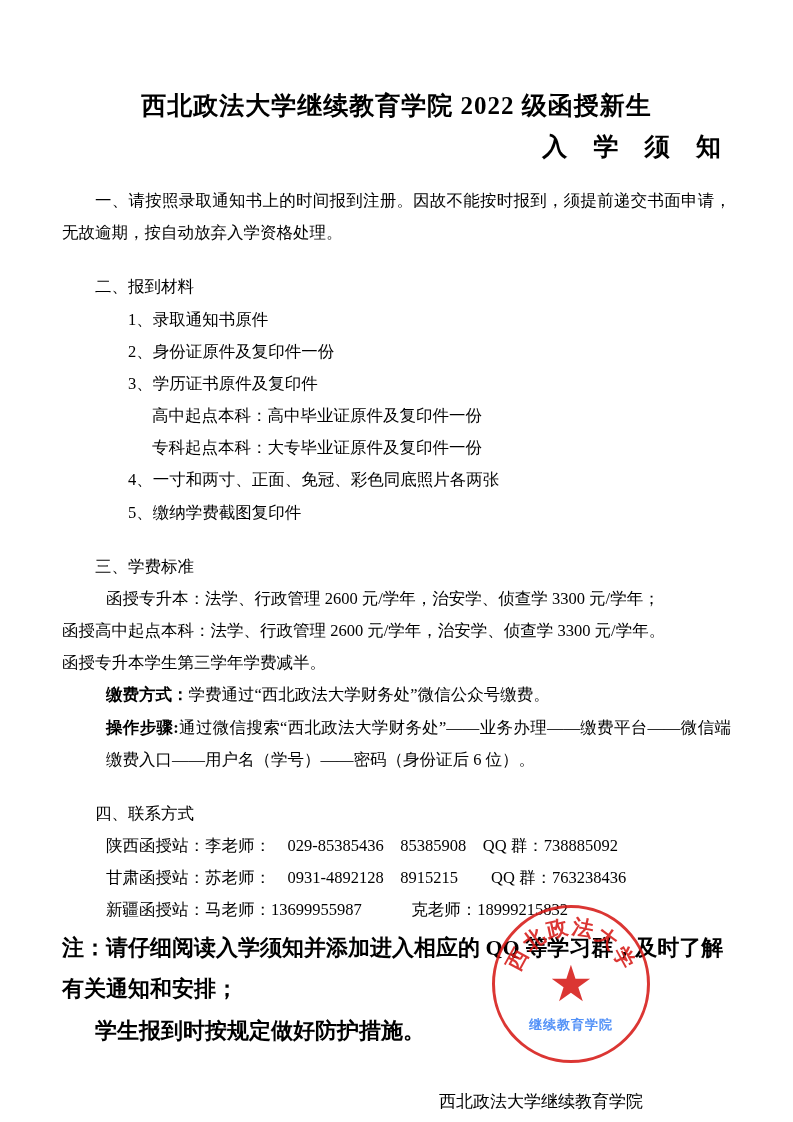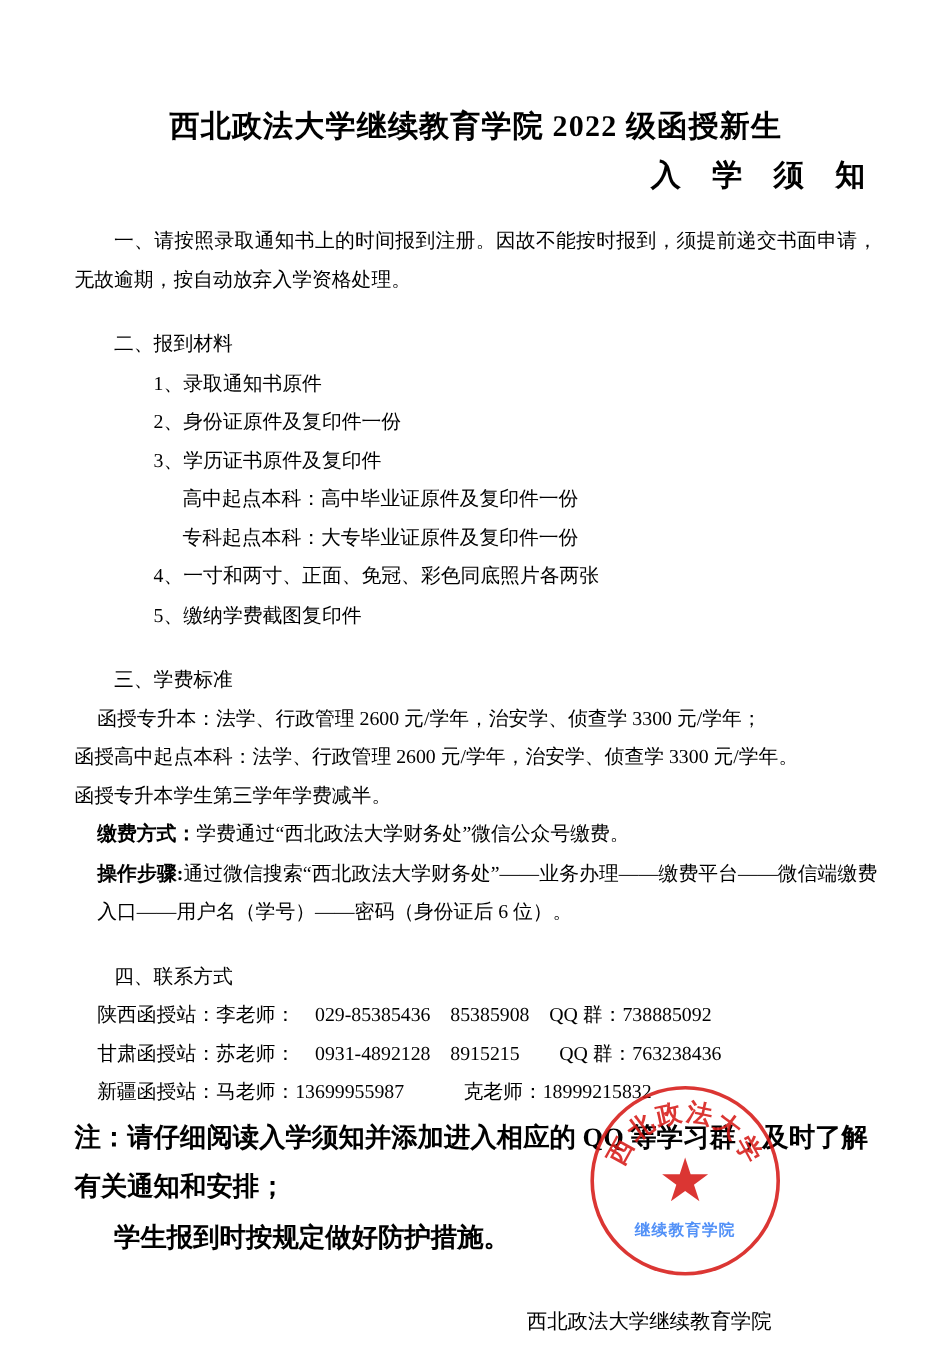--- a/index.html
+++ b/index.html
@@ -38,21 +38,21 @@
     line-height: 1.3;
     margin: 0 0 22px 0;
   }
   .para {
     font-size: 16.5px;
     line-height: 1.95;
     text-align: justify;
     margin: 0;
   }
   .indent-1 { text-indent: 33px; margin-top: 22px; }
-  .lvl-1 { margin-left: 19px; }
+  .lvl-1 { margin-left: 44px; }
   .lvl-2 { margin-left: 66px; }
   .lvl-3 { margin-left: 90px; }
   .bold { font-weight: bold; }
   .note {
     font-size: 22px;
     line-height: 1.9;
     font-weight: bold;
     margin: 0;
     font-family: Liberation Serif, serif;
   }

